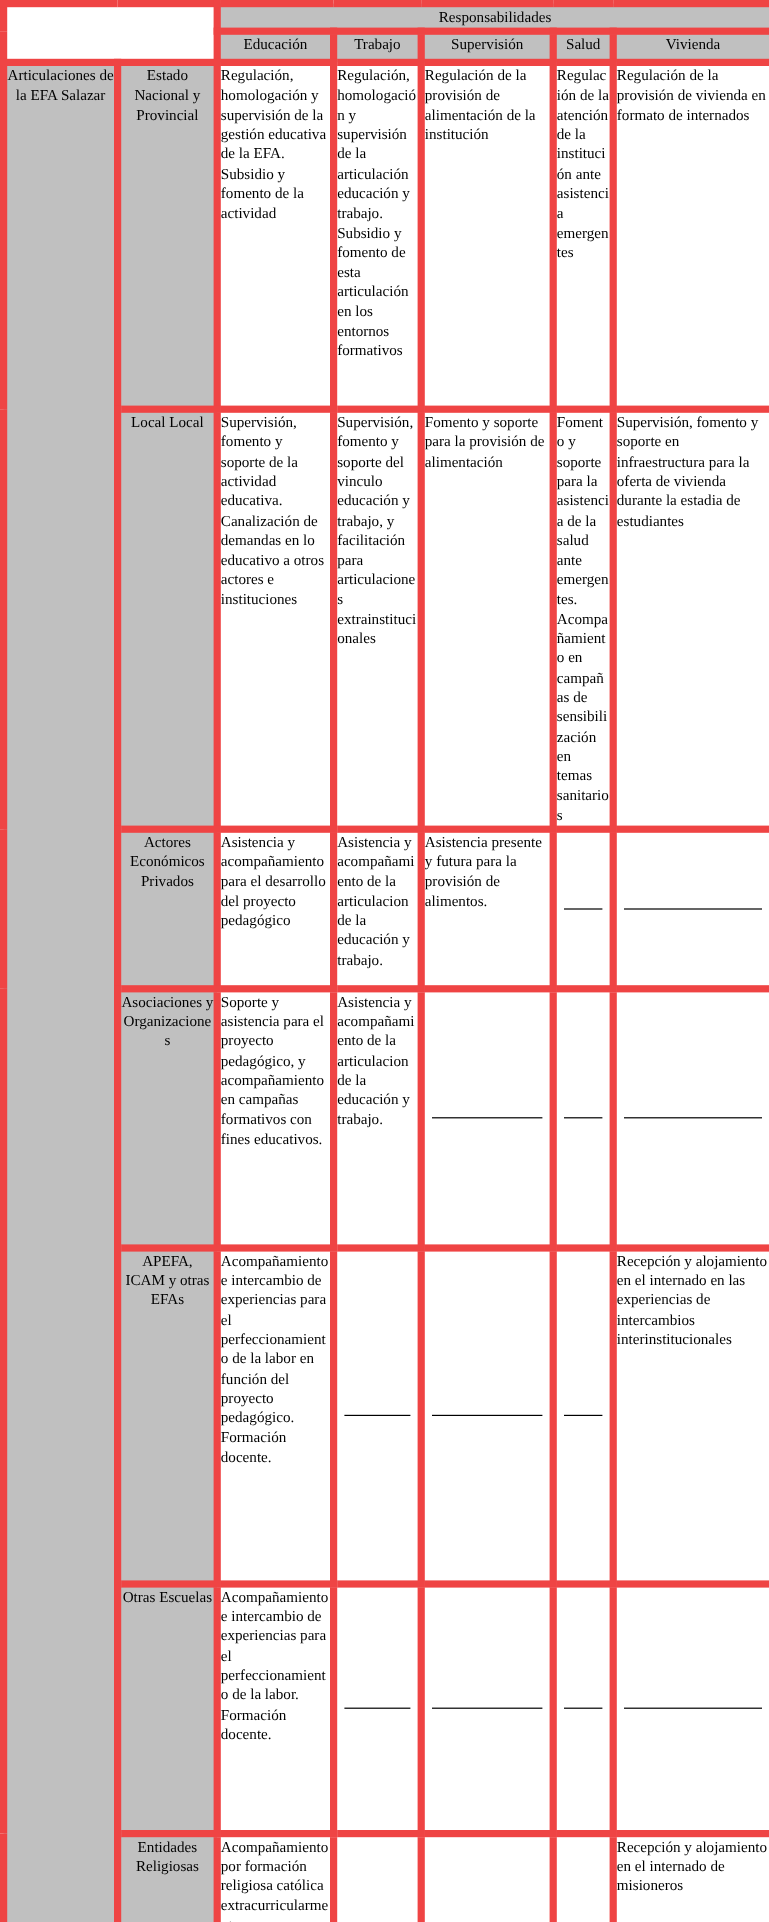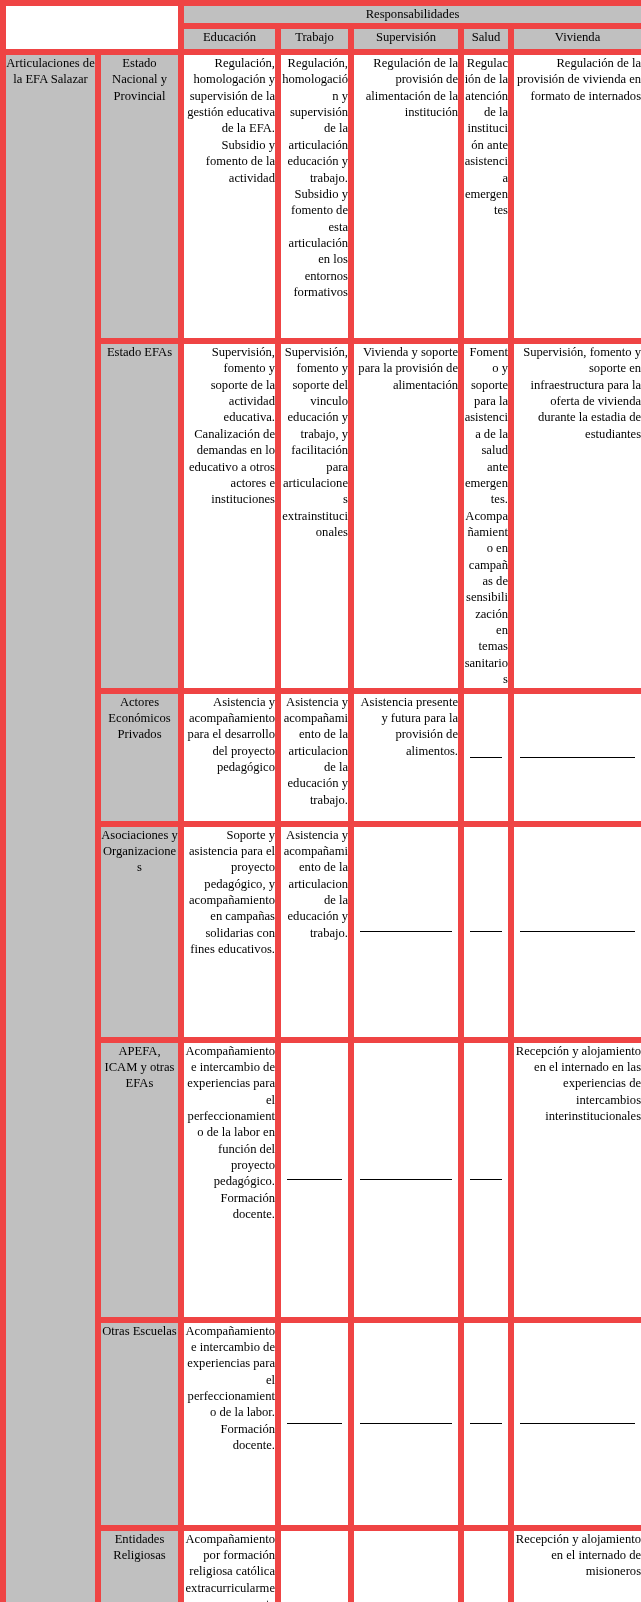--- a/index.html
+++ b/index.html
@@ -72,21 +72,21 @@
     font-size: 13.2px;
     line-height: 1.32;
     padding: 0 2px;
     word-wrap: break-word;
     overflow-wrap: break-word;
   }
 
   
   td.cell {
     background: #ffffff;
-    text-align: right;
+    text-align: left;
     vertical-align: top;
     padding: 1px 2px 0 3px;
     word-wrap: break-word;
     overflow-wrap: break-word;
     word-break: break-word;
     hyphens: none;
   }
 
   td.cell.empty {
     vertical-align: middle;
@@ -130,44 +130,44 @@
       <td class="row-group-label" rowspan="7">Articulaciones de la EFA Salazar</td>
       <td class="actor-label">Estado Nacional y Provincial</td>
       <td class="cell">Regulación, homologación y supervisión de la gestión educativa de la EFA. Subsidio y fomento de la actividad</td>
       <td class="cell">Regulación, homologación y supervisión de la articulación educación y trabajo. Subsidio y fomento de esta articulación en los entornos formativos</td>
       <td class="cell">Regulación de la provisión de alimentación de la institución</td>
       <td class="cell">Regulación de la atención de la institución ante asistencia emergentes</td>
       <td class="cell">Regulación de la provisión de vivienda en formato de internados</td>
     </tr>
 
     <tr style="height:258px">
-      <td class="actor-label">Estado EFAs</td>
+      <td class="actor-label">Local Local</td>
       <td class="cell">Supervisión, fomento y soporte de la actividad educativa. Canalización de demandas en lo educativo a otros actores e instituciones</td>
       <td class="cell">Supervisión, fomento y soporte del vinculo educación y trabajo, y facilitación para articulaciones extrainstitucionales</td>
-      <td class="cell">Vivienda y soporte para la provisión de alimentación</td>
+      <td class="cell">Fomento y soporte para la provisión de alimentación</td>
       <td class="cell">Fomento y soporte para la asistencia de la salud ante emergentes. Acompañamiento en campañas de sensibilización en temas sanitarios</td>
       <td class="cell">Supervisión, fomento y soporte en infraestructura para la oferta de vivienda durante la estadia de estudiantes</td>
     </tr>
 
     <tr style="height:133px">
       <td class="actor-label">Actores Económicos Privados</td>
       <td class="cell">Asistencia y acompañamiento para el desarrollo del proyecto pedagógico</td>
       <td class="cell">Asistencia y acompañamiento de la articulacion de la educación y trabajo.</td>
       <td class="cell">Asistencia presente y futura para la provisión de alimentos.</td>
       <td class="cell empty">
           <span class="rule"></span>
         </td>
       <td class="cell empty">
           <span class="rule"></span>
         </td>
     </tr>
 
     <tr style="height:216px">
       <td class="actor-label">Asociaciones y Organizaciones</td>
-      <td class="cell">Soporte y asistencia para el proyecto pedagógico, y acompañamiento en campañas solidarias con fines educativos.</td>
+      <td class="cell">Soporte y asistencia para el proyecto pedagógico, y acompañamiento en campañas formativos con fines educativos.</td>
       <td class="cell">Asistencia y acompañamiento de la articulacion de la educación y trabajo.</td>
       <td class="cell empty">
           <span class="rule"></span>
         </td>
       <td class="cell empty">
           <span class="rule"></span>
         </td>
       <td class="cell empty">
           <span class="rule"></span>
         </td>

